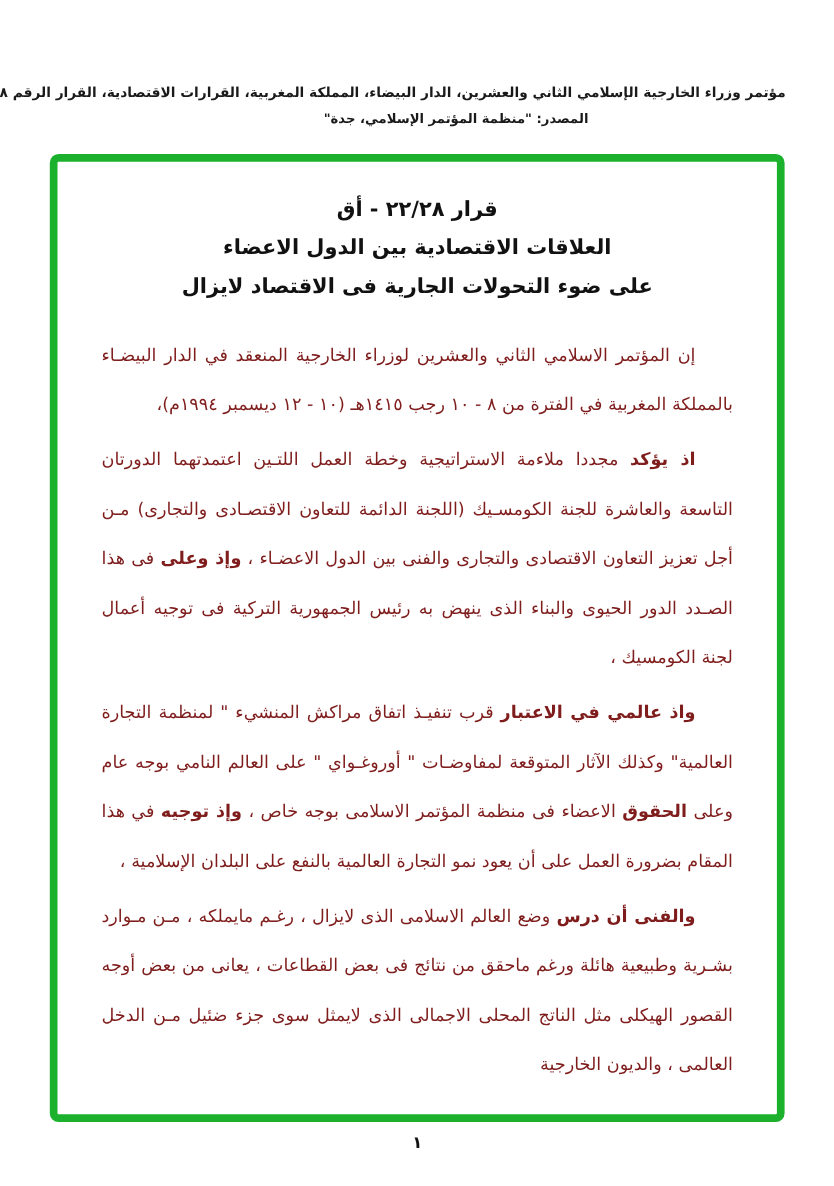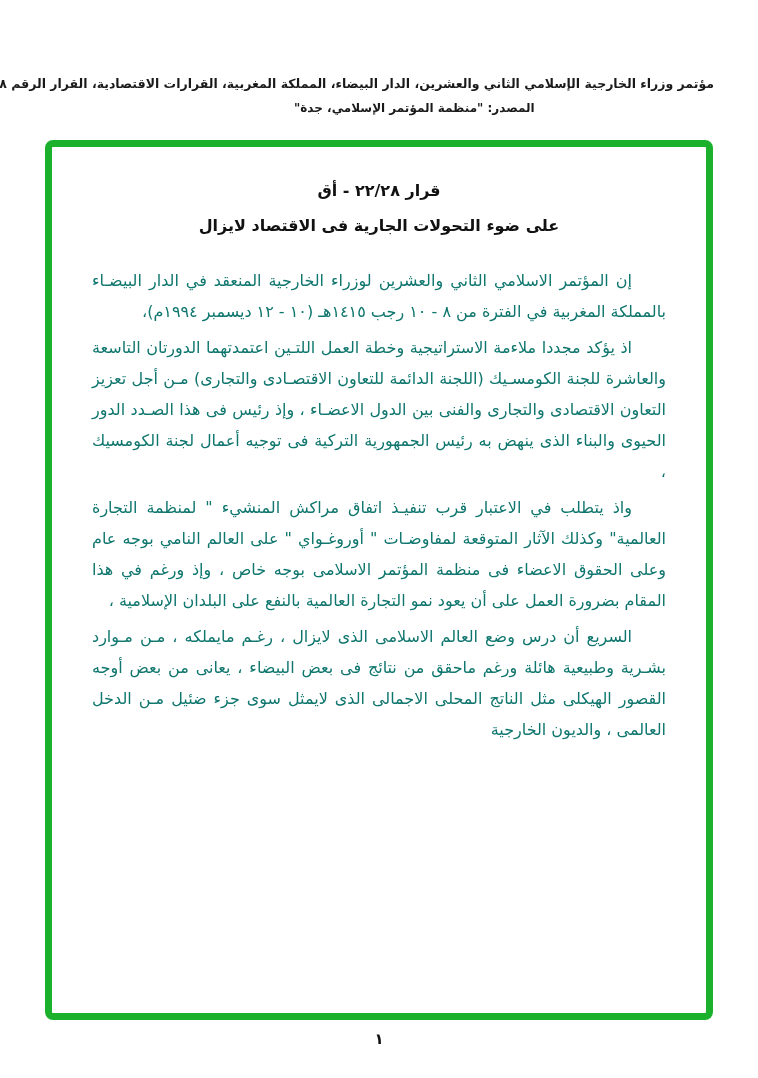--- a/index.html
+++ b/index.html
@@ -53,37 +53,37 @@
     border-radius: 8px;
     background: #ffffff;
   }
   .title-block {
     margin-top: 26px;
     text-align: center;
     font-weight: 700;
     color: #111111;
   }
   .title-line {
-    font-size: 16px;
+    font-size: 19px;
     line-height: 35px;
     letter-spacing: 0.2px;
   }
   .body-block {
     margin: 22px 40px 0 40px;
-    color: #0f766e;
+    color: #7f1d1d;
     font-size: 16px;
-    line-height: 31px;
+    line-height: 45px;
     text-align: justify;
   }
   .body-block p {
     margin: 0 0 5px 0;
     text-indent: 34px;
   }
   .body-block b {
-    font-weight: 400;
+    font-weight: 700;
   }
   
   .page-number {
     position: absolute;
     top: 1030px;
     left: 0;
     right: 0;
     text-align: center;
     font-size: 15px;
     font-weight: 700;
@@ -96,25 +96,26 @@
 <div class="page">
 
   <div class="doc-header">
     <div class="line1">مؤتمر وزراء الخارجية الإسلامي الثاني والعشرين، الدار البيضاء، المملكة المغربية، القرارات الاقتصادية، القرار الرقم ٢٢/٢٨- أق</div>
     <div class="line2">المصدر:  "منظمة المؤتمر الإسلامي، جدة"</div>
   </div>
 
   <div class="green-frame">
     <div class="title-block" id="title-lines">
         <div class="title-line">قرار ٢٢/٢٨ - أق</div>
+        <div class="title-line">العلاقات الاقتصادية بين الدول الاعضاء</div>
         <div class="title-line">على ضوء التحولات الجارية فى الاقتصاد لايزال</div>
       </div>
     <div class="body-block" id="paragraphs">
         <p><span>إن المؤتمر الاسلامي الثاني والعشرين لوزراء الخارجية المنعقد في الدار البيضـاء بالمملكة المغربية في الفترة من ٨ - ١٠ رجب ١٤١٥هـ (١٠ - ١٢ ديسمبر ١٩٩٤م)،</span></p>
-        <p><b>اذ يؤكد</b><span> مجددا ملاءمة الاستراتيجية وخطة العمل اللتـين اعتمدتهما الدورتان التاسعة والعاشرة للجنة الكومسـيك (اللجنة الدائمة للتعاون الاقتصـادى والتجارى) مـن أجل تعزيز التعاون الاقتصادى والتجارى والفنى بين الدول الاعضـاء ، </span><b>وإذ رئيس</b><span> فى هذا الصـدد الدور الحيوى والبناء الذى ينهض به رئيس الجمهورية التركية فى توجيه أعمال لجنة الكومسيك ،</span></p>
-        <p><b>واذ يتطلب في الاعتبار</b><span> قرب تنفيـذ اتفاق مراكش المنشيء " لمنظمة التجارة العالمية" وكذلك الآثار المتوقعة لمفاوضـات " أوروغـواي " على العالم النامي بوجه عام وعلى </span><b>الحقوق</b><span> الاعضاء فى منظمة المؤتمر الاسلامى بوجه خاص ، </span><b>وإذ ورغم</b><span> في هذا المقام بضرورة العمل على أن يعود نمو التجارة العالمية بالنفع على البلدان الإسلامية ،</span></p>
-        <p><b>السريع أن درس</b><span> وضع العالم الاسلامى الذى لايزال ، رغـم مايملكه ، مـن مـوارد بشـرية وطبيعية هائلة ورغم ماحقق من نتائج فى بعض البيضاء ، يعانى من بعض أوجه القصور الهيكلى مثل الناتج المحلى الاجمالى الذى لايمثل سوى جزء ضئيل مـن الدخل العالمى ، والديون الخارجية</span></p>
+        <p><b>اذ يؤكد</b><span> مجددا ملاءمة الاستراتيجية وخطة العمل اللتـين اعتمدتهما الدورتان التاسعة والعاشرة للجنة الكومسـيك (اللجنة الدائمة للتعاون الاقتصـادى والتجارى) مـن أجل تعزيز التعاون الاقتصادى والتجارى والفنى بين الدول الاعضـاء ، </span><b>وإذ وعلى</b><span> فى هذا الصـدد الدور الحيوى والبناء الذى ينهض به رئيس الجمهورية التركية فى توجيه أعمال لجنة الكومسيك ،</span></p>
+        <p><b>واذ عالمي في الاعتبار</b><span> قرب تنفيـذ اتفاق مراكش المنشيء " لمنظمة التجارة العالمية" وكذلك الآثار المتوقعة لمفاوضـات " أوروغـواي " على العالم النامي بوجه عام وعلى </span><b>الحقوق</b><span> الاعضاء فى منظمة المؤتمر الاسلامى بوجه خاص ، </span><b>وإذ توجيه</b><span> في هذا المقام بضرورة العمل على أن يعود نمو التجارة العالمية بالنفع على البلدان الإسلامية ،</span></p>
+        <p><b>والفنى أن درس</b><span> وضع العالم الاسلامى الذى لايزال ، رغـم مايملكه ، مـن مـوارد بشـرية وطبيعية هائلة ورغم ماحقق من نتائج فى بعض القطاعات ، يعانى من بعض أوجه القصور الهيكلى مثل الناتج المحلى الاجمالى الذى لايمثل سوى جزء ضئيل مـن الدخل العالمى ، والديون الخارجية</span></p>
       </div>
   </div>
 
   <div class="page-number">١</div>
 
 </div>
 
 </body></html>

